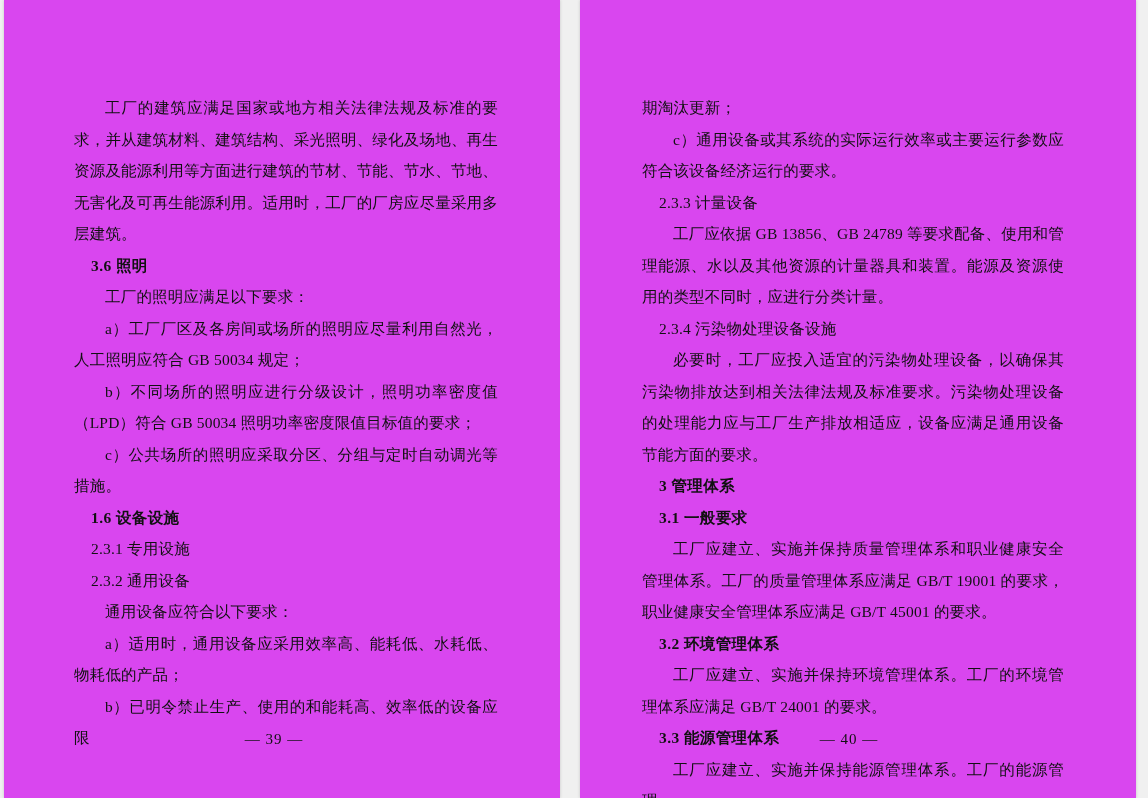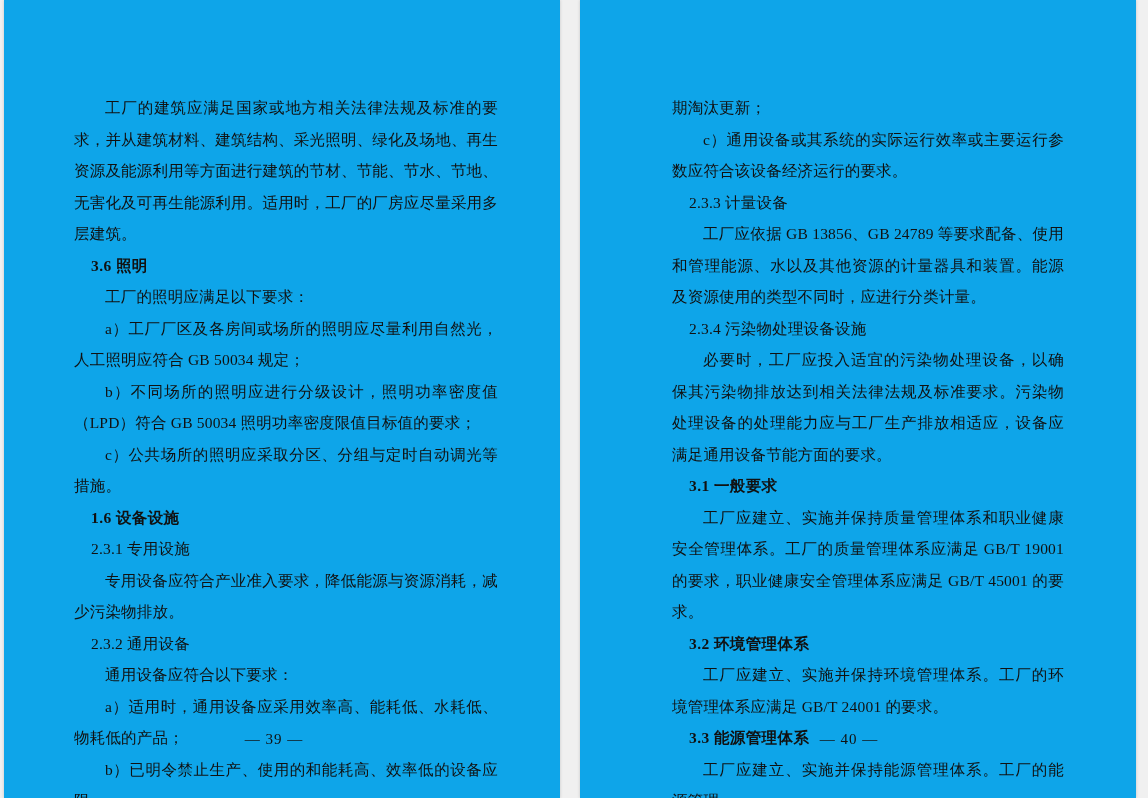--- a/index.html
+++ b/index.html
@@ -15,36 +15,36 @@
   }
   .spread {
     display: flex;
     width: 1148px;
     height: 798px;
     box-sizing: border-box;
     align-items: flex-start;
     justify-content: flex-start;
   }
   .page {
-    background: #0ea5e9;
+    background: #d946ef;
     box-sizing: border-box;
     position: relative;
     box-shadow: 0 0 3px rgba(0,0,0,0.18);
   }
   .page-left {
     width: 556px;
     height: 798px;
     margin-left: 4px;
     padding: 92px 62px 0 70px;
   }
   .page-right {
     width: 556px;
     height: 798px;
     margin-left: 20px;
-    padding: 92px 72px 0 92px;
+    padding: 92px 72px 0 62px;
   }
   .content {
     font-size: 15.5px;
     line-height: 31.5px;
     color: #111111;
     text-align: justify;
     text-justify: inter-ideograph;
   }
   p {
     margin: 0;
@@ -90,37 +90,37 @@
   <div class="page page-left">
     <div class="content">
       <p class="para">工厂的建筑应满足国家或地方相关法律法规及标准的要求，并从建筑材料、建筑结构、采光照明、绿化及场地、再生资源及能源利用等方面进行建筑的节材、节能、节水、节地、无害化及可再生能源利用。适用时，工厂的厂房应尽量采用多层建筑。</p>
       <p class="heading">3.6  照明</p>
       <p class="para">工厂的照明应满足以下要求：</p>
       <p class="para">a）工厂厂区及各房间或场所的照明应尽量利用自然光，人工照明应符合 GB 50034 规定；</p>
       <p class="para">b）不同场所的照明应进行分级设计，照明功率密度值（LPD）符合 GB 50034 照明功率密度限值目标值的要求；</p>
       <p class="para">c）公共场所的照明应采取分区、分组与定时自动调光等措施。</p>
       <p class="heading">1.6  设备设施</p>
       <p class="subheading">2.3.1  专用设施</p>
-      <p class="para">专用设备应符合产业准入要求，降低能源与资源消耗，减少污染物排放。</p>
       <p class="subheading">2.3.2  通用设备</p>
       <p class="para">通用设备应符合以下要求：</p>
       <p class="para">a）适用时，通用设备应采用效率高、能耗低、水耗低、物耗低的产品；</p>
       <p class="para">b）已明令禁止生产、使用的和能耗高、效率低的设备应限</p>
     </div>
     <div class="folio">— 39 —</div>
   </div>
 
   <div class="page page-right">
     <div class="content">
       <p class="para-noindent">期淘汰更新；</p>
       <p class="para">c）通用设备或其系统的实际运行效率或主要运行参数应符合该设备经济运行的要求。</p>
       <p class="subheading">2.3.3  计量设备</p>
       <p class="para">工厂应依据 GB 13856、GB 24789 等要求配备、使用和管理能源、水以及其他资源的计量器具和装置。能源及资源使用的类型不同时，应进行分类计量。</p>
       <p class="subheading">2.3.4  污染物处理设备设施</p>
       <p class="para">必要时，工厂应投入适宜的污染物处理设备，以确保其污染物排放达到相关法律法规及标准要求。污染物处理设备的处理能力应与工厂生产排放相适应，设备应满足通用设备节能方面的要求。</p>
+      <p class="heading">3  管理体系</p>
       <p class="heading">3.1  一般要求</p>
       <p class="para">工厂应建立、实施并保持质量管理体系和职业健康安全管理体系。工厂的质量管理体系应满足 GB/T 19001 的要求，职业健康安全管理体系应满足 GB/T 45001 的要求。</p>
       <p class="heading">3.2  环境管理体系</p>
       <p class="para">工厂应建立、实施并保持环境管理体系。工厂的环境管理体系应满足 GB/T 24001 的要求。</p>
       <p class="heading">3.3  能源管理体系</p>
       <p class="para">工厂应建立、实施并保持能源管理体系。工厂的能源管理</p>
     </div>
     <div class="folio">— 40 —</div>
   </div>
 

